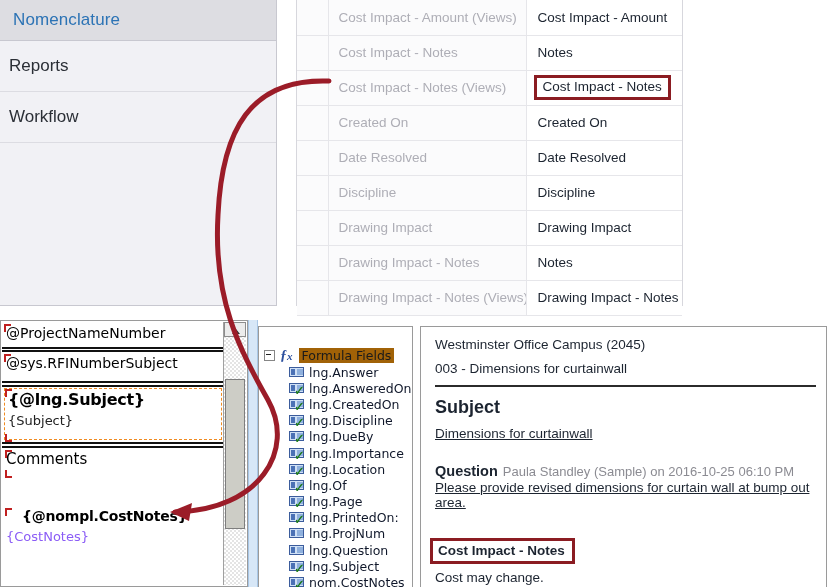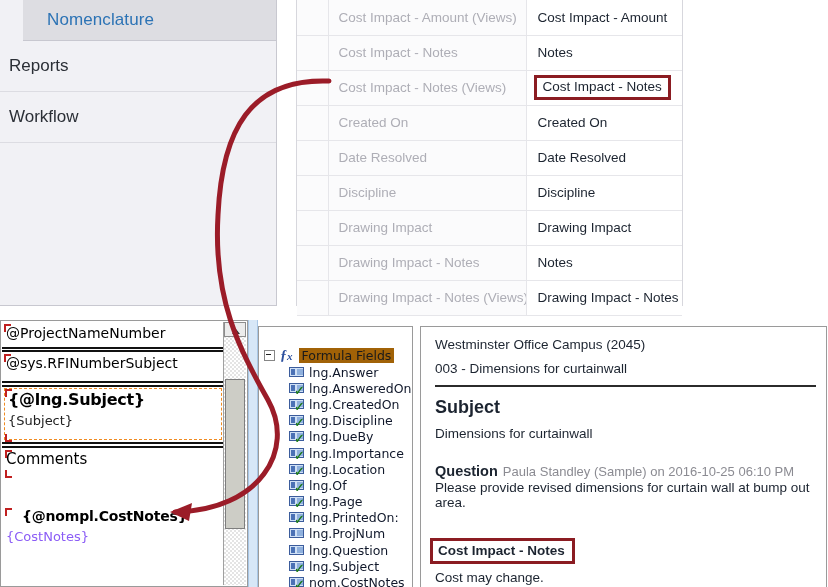--- a/index.html
+++ b/index.html
@@ -18,22 +18,21 @@
     background:#f1f1f5;
     border-right:1px solid #c8c8d0;
     border-bottom:1px solid #c8c8d0;
     box-sizing:border-box;
   }
   #sidebar .sb-head{
     height:41px;background:#dddde2;
     border-bottom:1px solid #c8c8d0;
     box-sizing:border-box;
     display:flex;align-items:center;
-    padding-left:24px;
-    margin-left:23px;
+    padding-left:13px;
   }
   #sidebar .sb-head span{
     color:#2c73b5;font-size:17px;letter-spacing:.1px;
   }
   #sidebar .sb-item{
     height:51px;
     border-bottom:1px solid #dcdce2;
     box-sizing:border-box;
     display:flex;align-items:center;
     padding-left:9px;
@@ -176,21 +175,21 @@
   
   #preview{
     position:absolute;left:420px;top:326px;width:407px;height:261px;
     background:#ffffff;border:1px solid #9a9a9a;border-bottom:none;
     box-sizing:border-box;padding:10px 10px 0 14px;
     color:#1c2430;
   }
   #preview .pv-line{font-size:13.5px;margin-bottom:9px;}
   #preview .pv-rule{border-top:2px solid #2b2b2b;margin:4px 0 10px 0;}
   #preview .pv-h{font-size:18px;font-weight:bold;margin:0 0 8px 0;}
-  #preview .pv-body{font-size:13.5px;margin-bottom:4px;}
+  #preview .pv-body{font-size:13.5px;margin-bottom:4px;text-decoration:underline;}
   #preview .pv-qrow{margin-top:21px;}
   #preview .pv-q{font-size:14.5px;font-weight:bold;}
   #preview .pv-meta{font-size:13px;color:#8b8b92;margin-left:5px;}
   #preview .pv-boxlabel{
     display:inline-block;border:3px solid #8b1c22;
     font-size:13.5px;font-weight:bold;padding:2px 7px 3px 5px;
     margin:24px 0 6px -5px;
   }
   #preview .pv-last{font-size:13.5px;}
 

